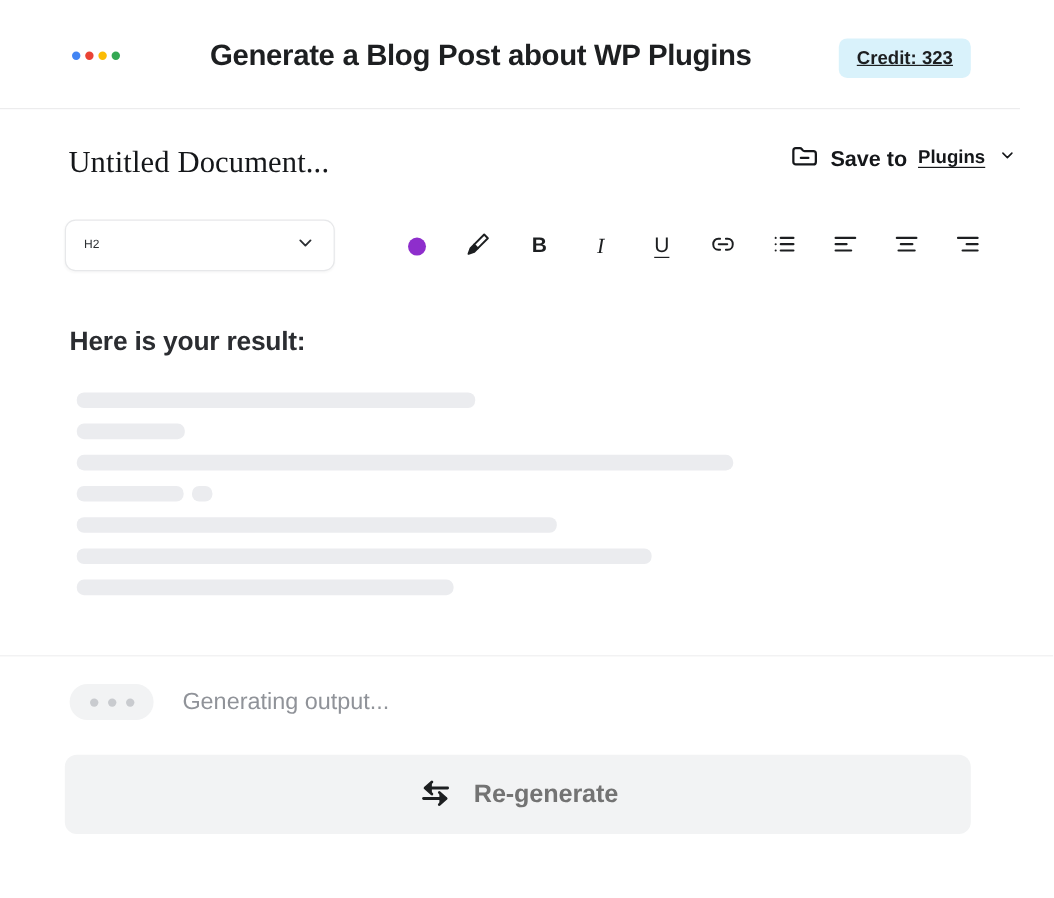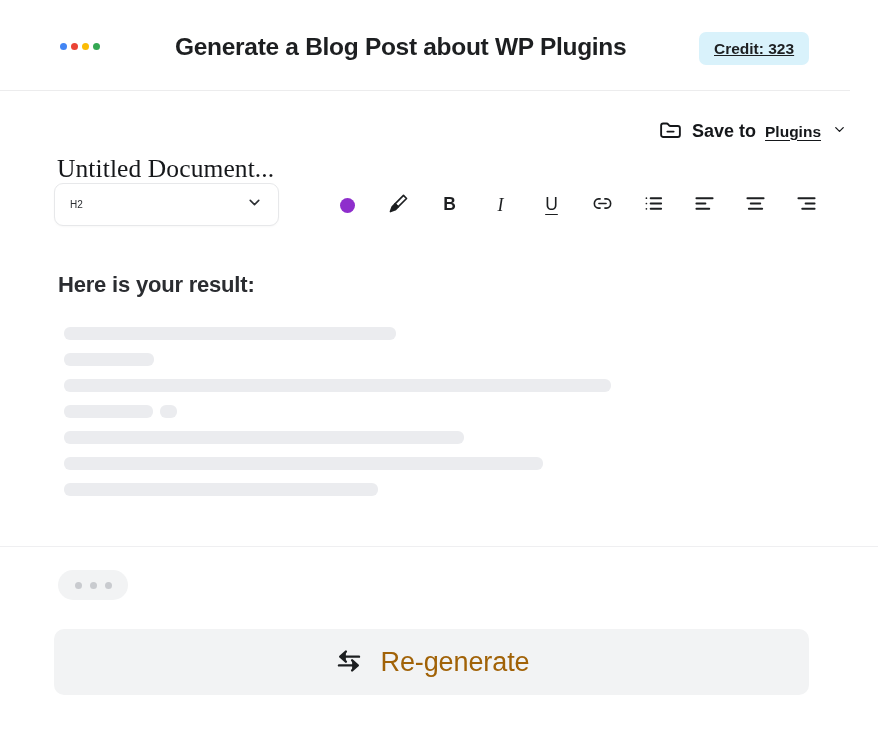--- a/index.html
+++ b/index.html
@@ -77,21 +77,20 @@
   
   .doc-title {
     position: absolute;
     left: 57px; top: 120px;
     font-family: "Liberation Serif", serif;
     font-size: 25.5px;
     font-weight: 400;
     color: #15171a;
     letter-spacing: 0.1px;
     white-space: nowrap;
-    margin-top: 34px;
   }
 
   .save-row {
     position: absolute;
     left: 658px; top: 117px;
     display: flex;
     align-items: center;
     gap: 9px;
     white-space: nowrap;
   }
@@ -236,23 +235,23 @@
     background: #f2f3f4;
     border: none;
     border-radius: 10px;
     display: flex;
     align-items: center;
     justify-content: center;
     gap: 17px;
     cursor: pointer;
   }
   .regen-label {
-    font-size: 27px;
-    font-weight: 400;
-    color: #a16207;
+    font-size: 21px;
+    font-weight: 700;
+    color: #737373;
     letter-spacing: -0.1px;
   }
 </style>
 </head>
 <body>
 
 <div class="app">
 
   <div class="header">
     <div class="logo-dots" id="logo-dots">
@@ -403,20 +402,21 @@
     </div>
 
   <div class="body-divider"></div>
 
   <div class="gen-row">
     <div class="typing-pill">
       <i></i>
       <i></i>
       <i></i>
     </div>
+    <div class="gen-text">Generating output...</div>
   </div>
 
   <button class="regen-btn">
     <span>
       <svg width="30" height="30" viewBox="0 0 24 24" fill="none" stroke="#1d1f21" stroke-width="1.9" stroke-linecap="round" stroke-linejoin="round">
         <line x1="20" y1="8.5" x2="5.5" y2="8.5"></line>
         <polyline points="9.5 4.5 5 8.5 9.5 12.5" fill="#1d1f21"></polyline>
         <line x1="4" y1="15.5" x2="18.5" y2="15.5"></line>
         <polyline points="14.5 11.5 19 15.5 14.5 19.5" fill="#1d1f21"></polyline>
       </svg>

